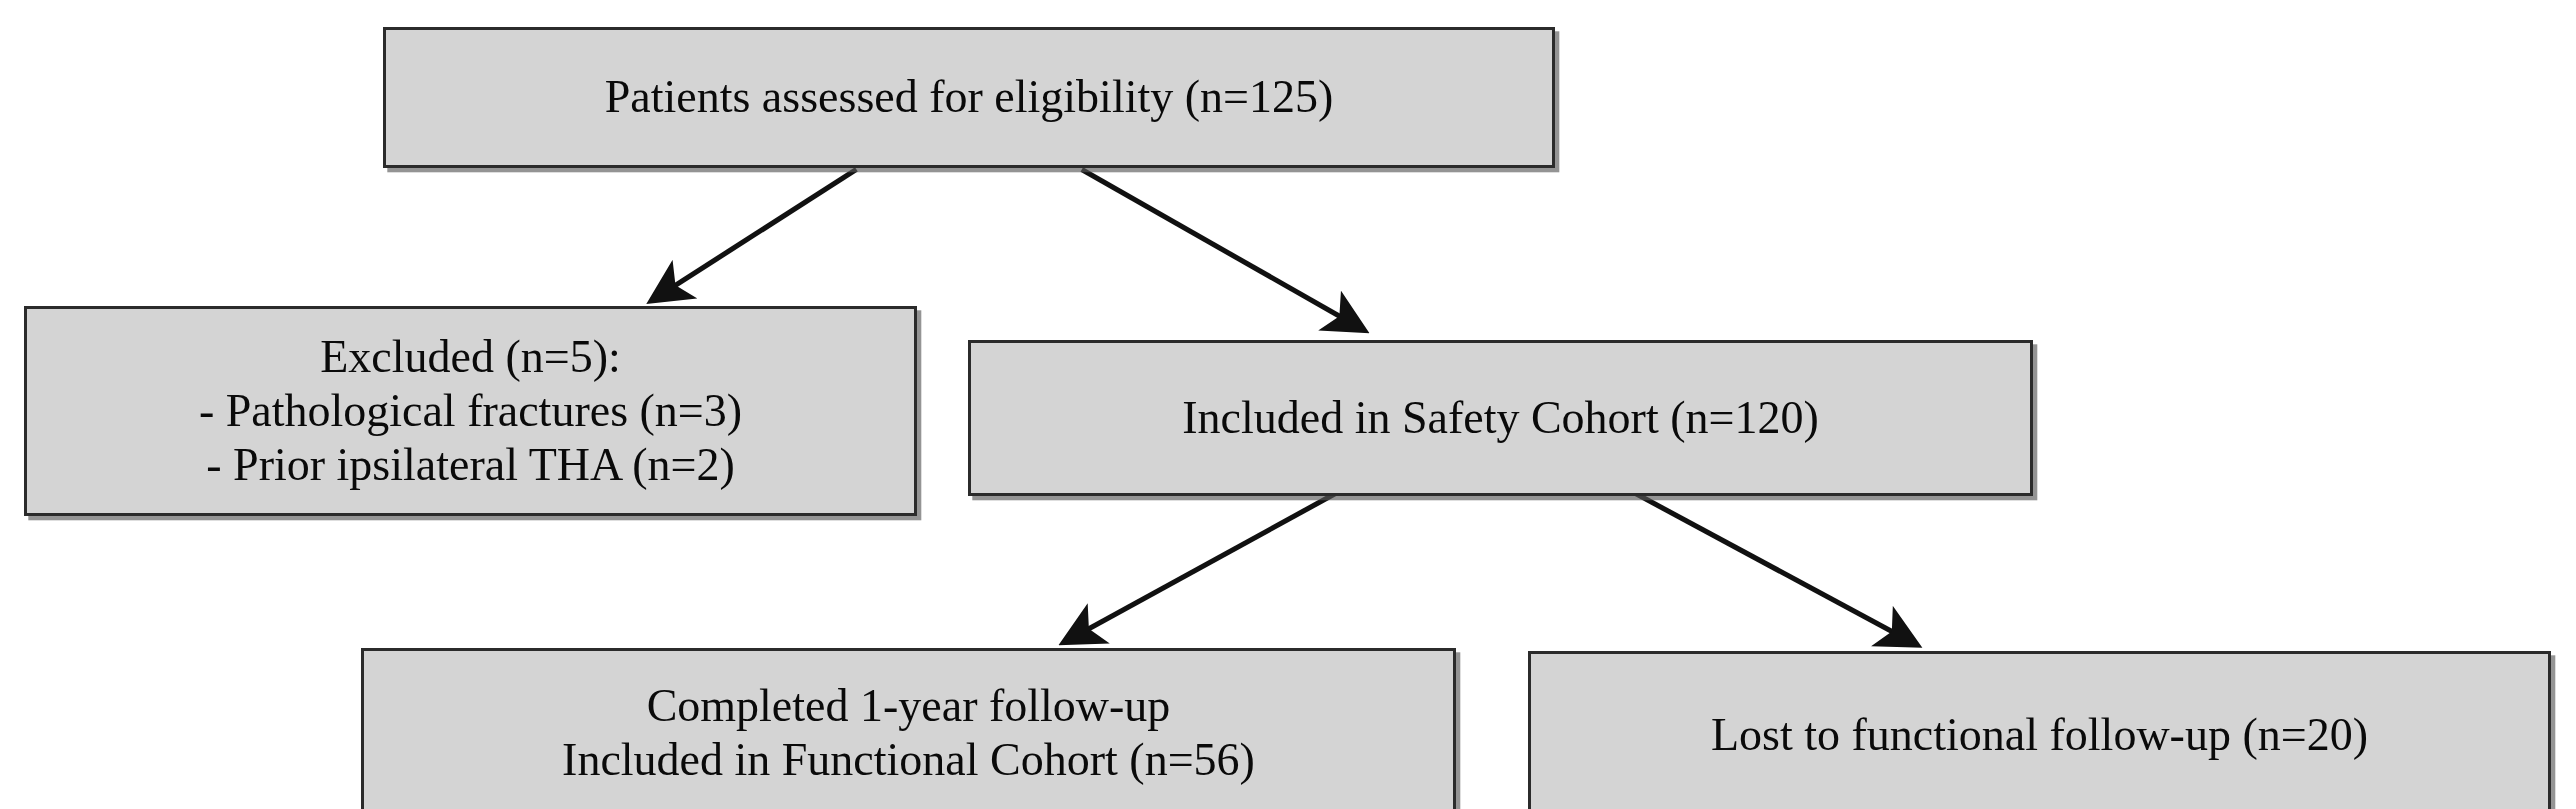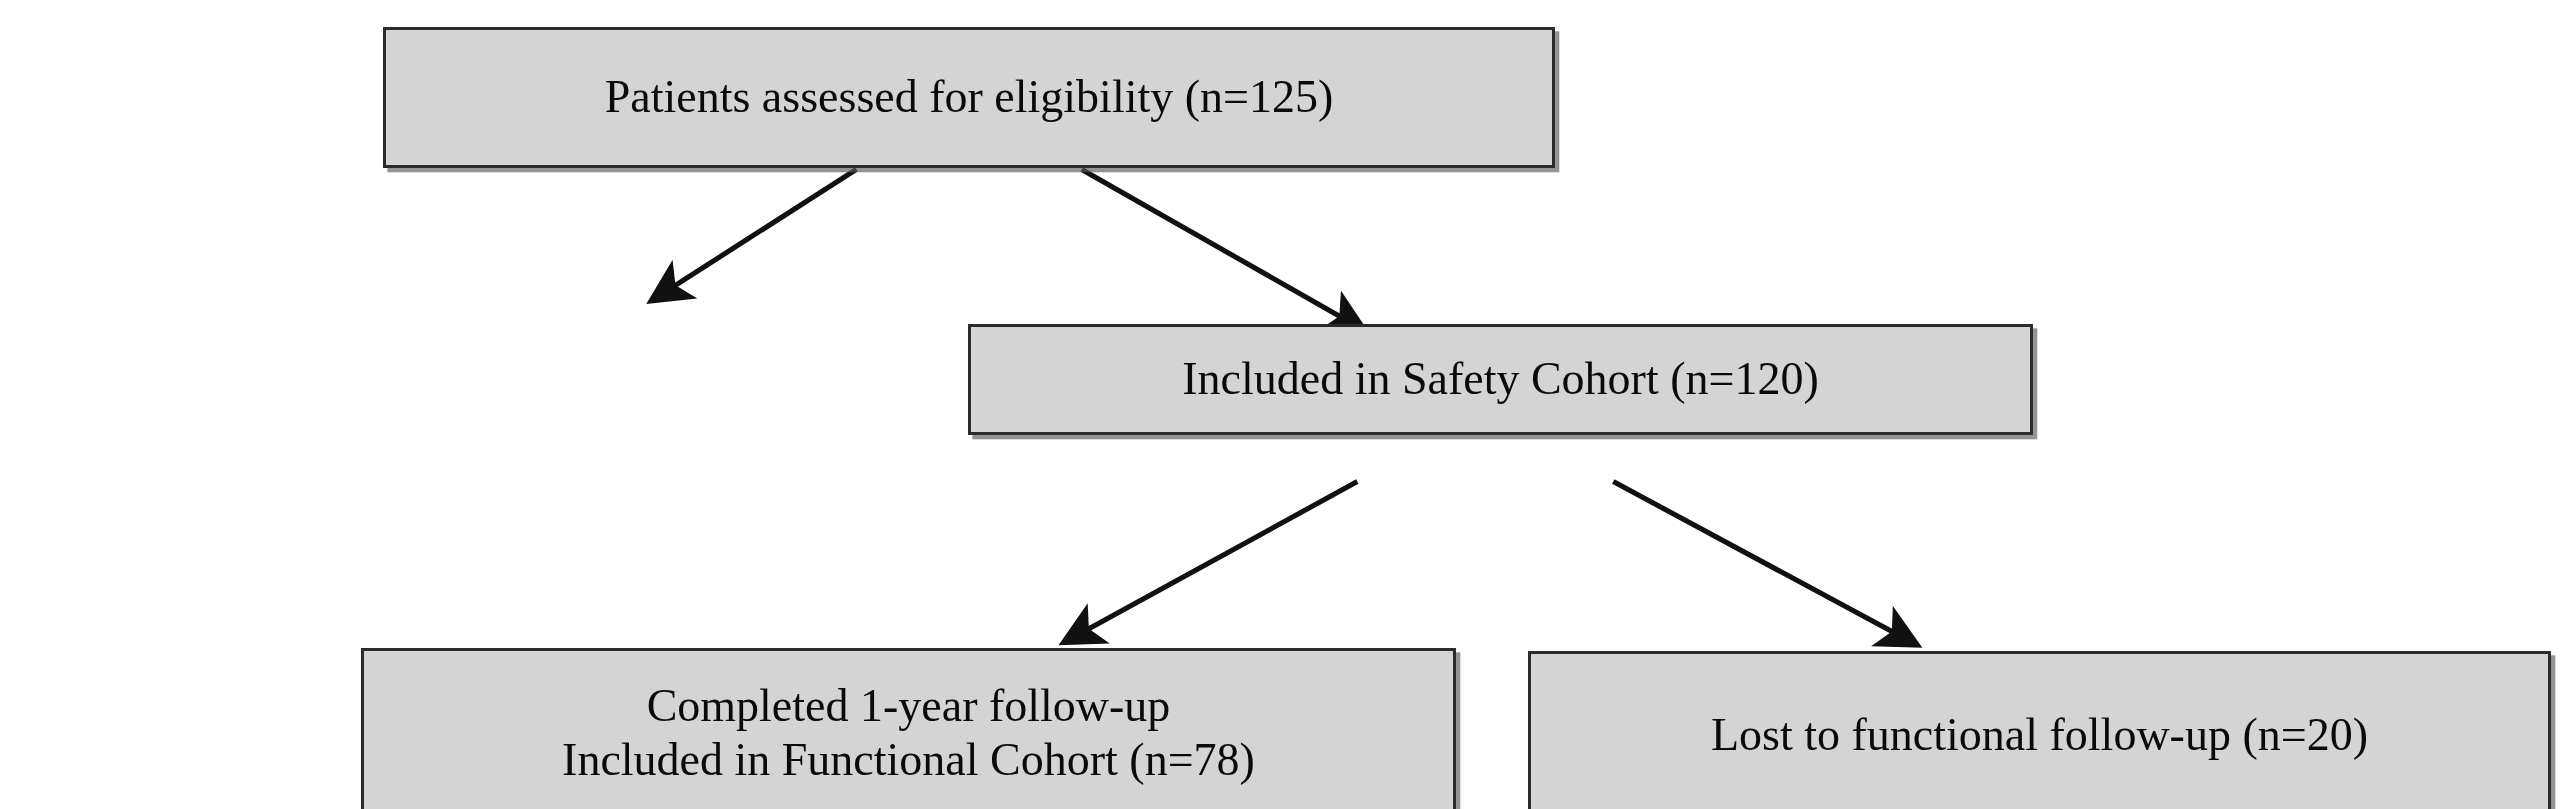--- a/index.html
+++ b/index.html
@@ -45,21 +45,21 @@
     padding: 3.4px 12px;
     z-index: 2;
   }
   .node-label {
     display: block;
     white-space: pre-line;
   }
   
   #node-eligibility   { left: 383px;  top: 27px;  width: 1172px; height: 141px; }
   #node-excluded      { left: 24px;   top: 306px; width: 893px; height: 210px; }
-  #node-safety        { left: 968px; top: 324px; width: 1065px; height: 111px; align-items: center; }
+  #node-safety        { left: 968px; top: 340px; width: 1065px; height: 156px; align-items: center; }
   #node-functional    { left: 361px;  top: 648px; width: 1095px; height: 170px; }
   #node-lost          { left: 1528px; top: 651px; width: 1023px; height: 168px; }
 </style>
 </head>
 <body>
 
 <div id="canvas">
 
   <svg id="edge-layer" viewBox="0 0 3029 952" width="2576" height="810" xmlns="http://www.w3.org/2000/svg">
     <defs>
@@ -82,28 +82,33 @@
 
     <g>
       <line x1="1897" y1="566" x2="2252" y2="757" stroke="#111111" stroke-width="6" marker-end="url(#arrowhead)"></line>
     </g>
   </svg>
 
   <div class="node" id="node-eligibility">
     <span class="node-label">Patients assessed for eligibility (n=125)</span>
   </div>
 
+  <div class="node" id="node-excluded">
+    <span class="node-label">Excluded (n=5):
+- Pathological fractures (n=3)
+- Prior ipsilateral THA (n=2)</span>
+  </div>
 
   <div class="node" id="node-safety">
     <span class="node-label">Included in Safety Cohort (n=120)</span>
   </div>
 
   <div class="node" id="node-functional">
     <span class="node-label">Completed 1-year follow-up
-Included in Functional Cohort (n=78)</span>
+Included in Functional Cohort (n=56)</span>
   </div>
 
   <div class="node" id="node-lost">
     <span class="node-label">Lost to functional follow-up (n=20)</span>
   </div>
 
 </div>
 
 
 </body></html>

